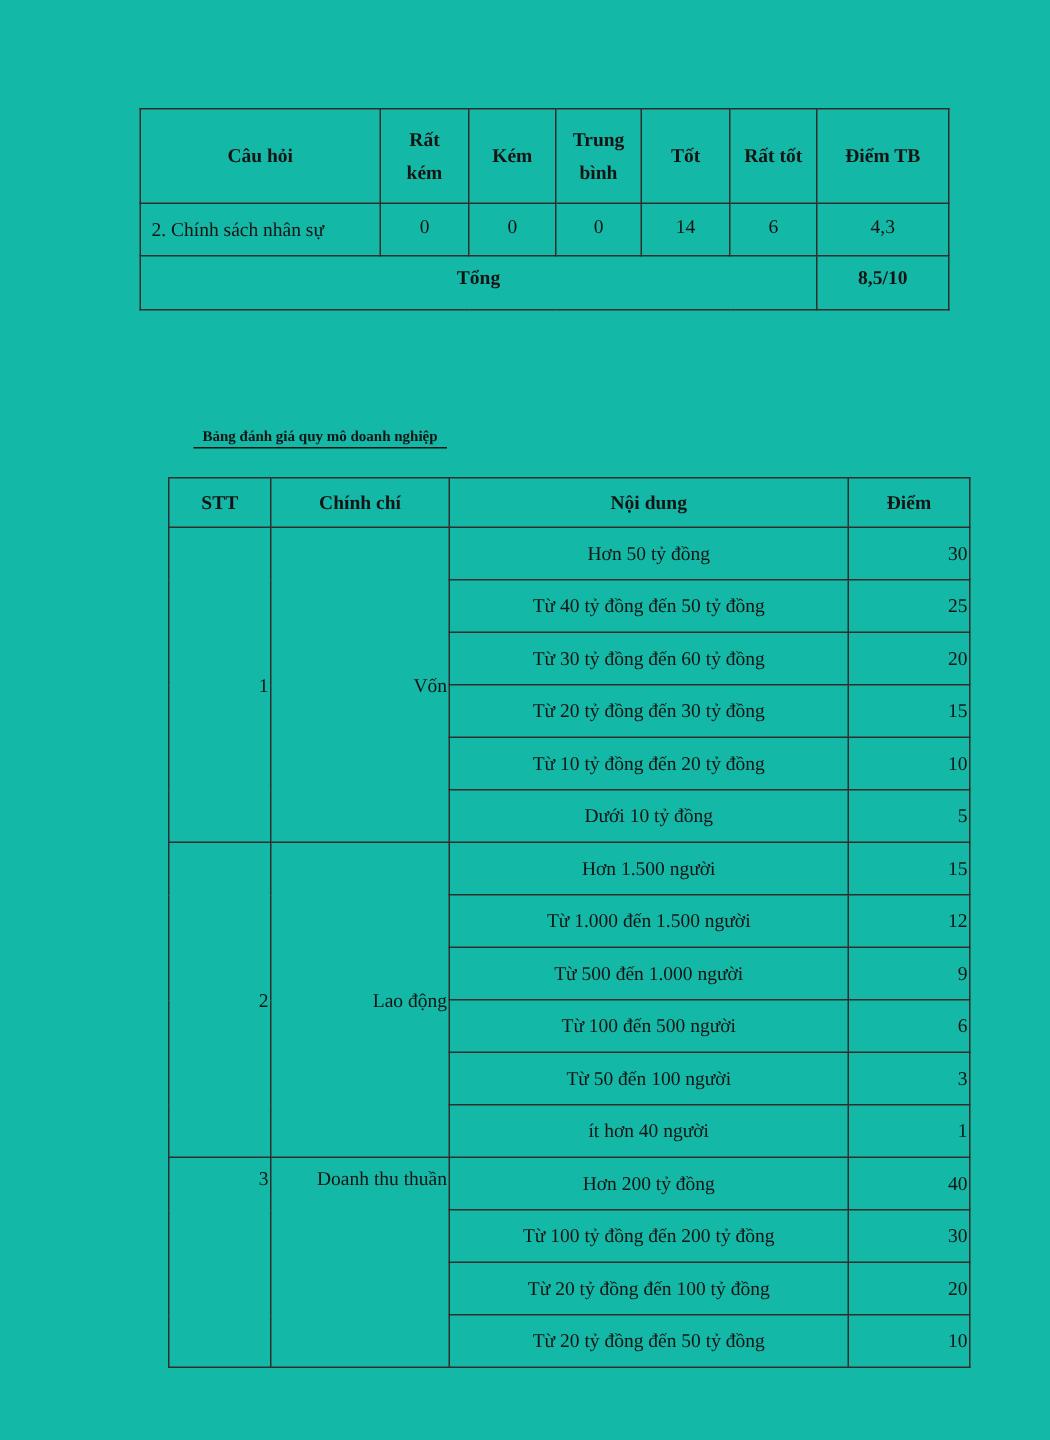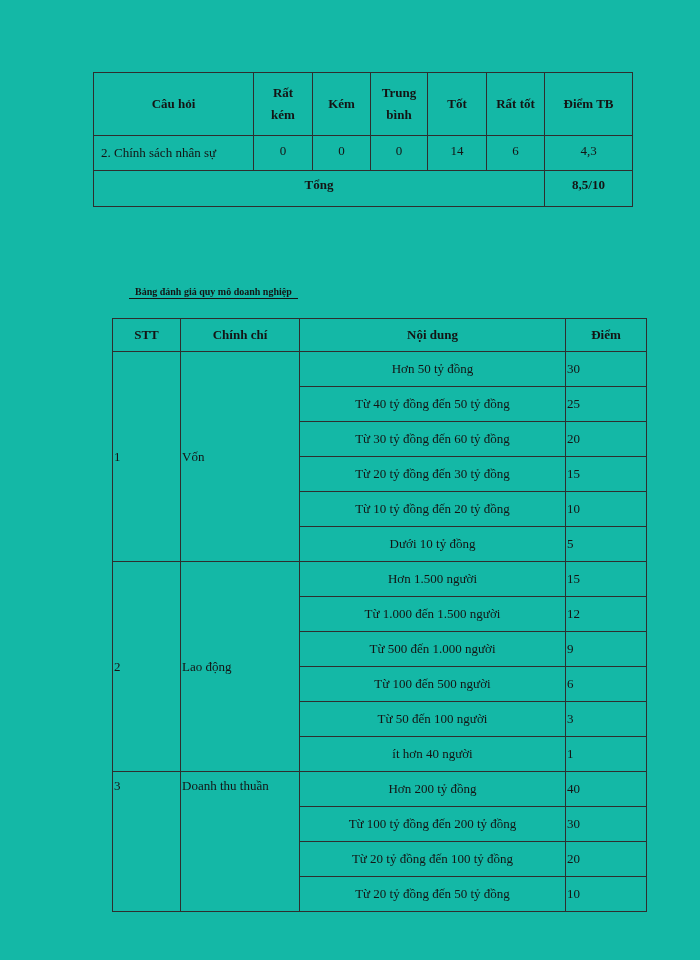--- a/index.html
+++ b/index.html
@@ -30,21 +30,21 @@
   .title {
     position:absolute; left:129px; top:286px;
     font-weight:bold; font-size:10px;
     border-bottom:1px solid #141414; padding:0 6px 1px 6px;
   }
 
   
   .t2 { left:100px; top:318px; width:534px;margin-left:12px; }
   .t2 th { height:32px; font-weight:bold; text-align:center; vertical-align:middle; padding:0 2px; }
   .t2 td { height:32px; vertical-align:middle; }
-  .t2 td.stt, .t2 td.score, .t2 td.criterion { text-align:left; }
+  .t2 td.stt, .t2 td.score, .t2 td.criterion { text-align:right; }
   .t2 td.content { text-align:center; padding:0 7px; }
   .t2 td.va-top { vertical-align:top; padding-top:6px; }
 </style>
 </head>
 <body>
 
 <div class="page">
 
   <table class="t1">
     <colgroup>

